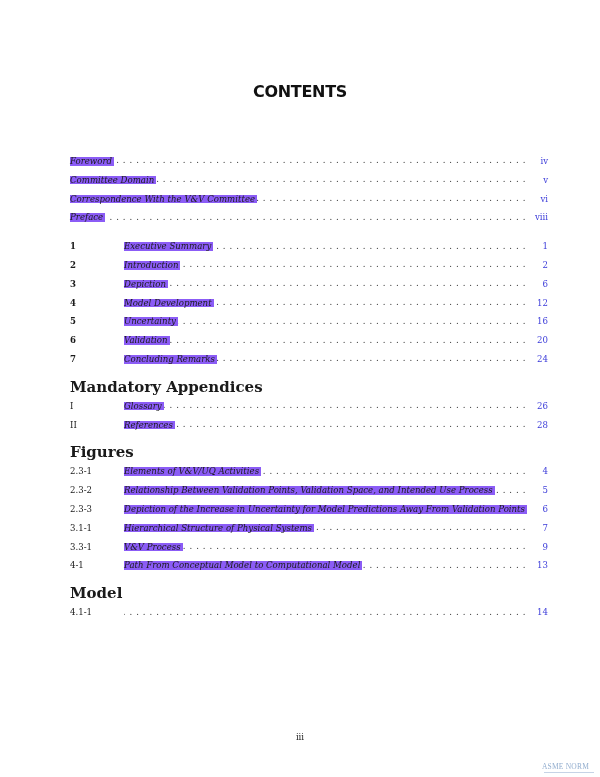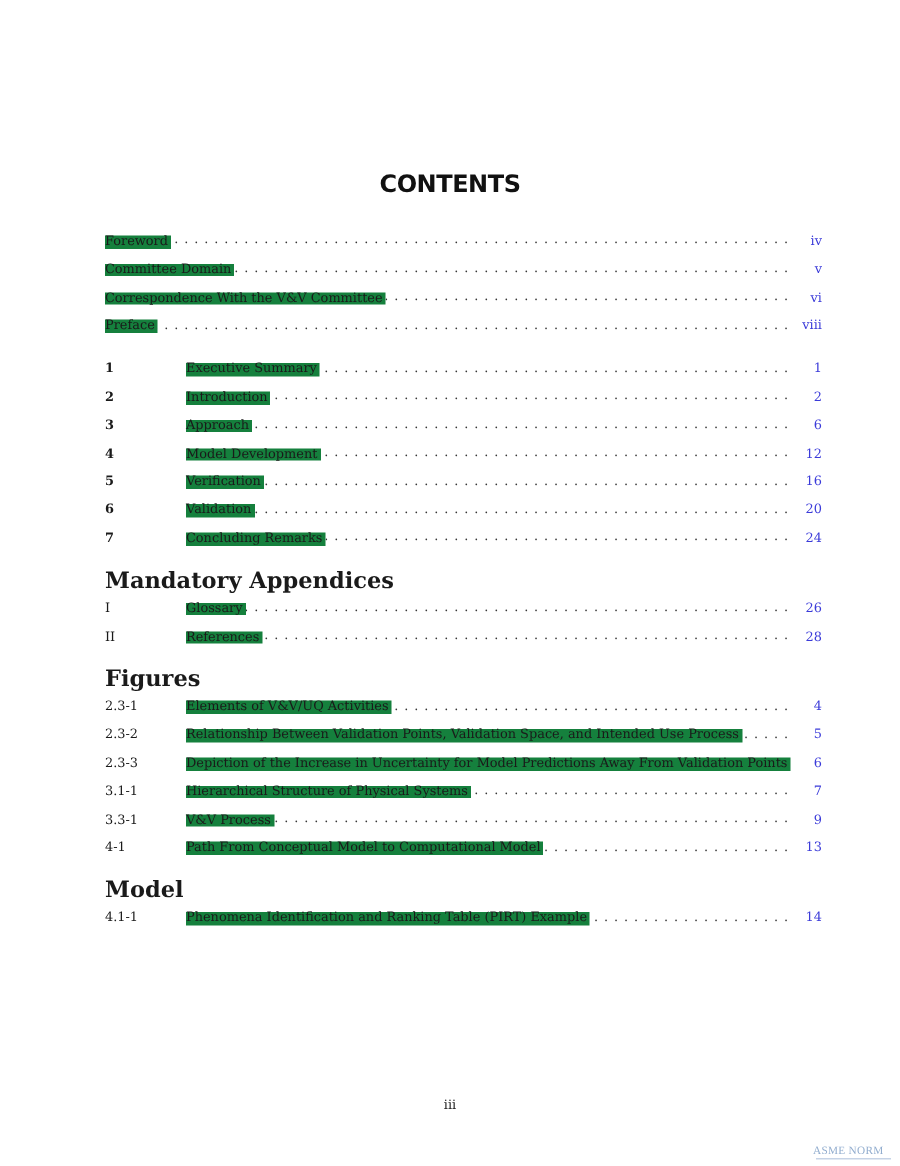--- a/index.html
+++ b/index.html
@@ -12,21 +12,21 @@
       height: 777px;
       position: relative;
       overflow: hidden;
       font-family: "DejaVu Serif", "Liberation Serif", serif;
       color: #1a1a1a;
     }
     .page-title {
       position: absolute;
       left: 0;
       width: 600px;
-      top: 113px;
+      top: 82px;
       text-align: center;
       font-family: "DejaVu Sans", "Liberation Sans", sans-serif;
       font-weight: bold;
       font-size: 16px;
       letter-spacing: -0.3px;
       color: #111;
     }
     .toc {
       position: absolute;
       left: 70px;
@@ -41,24 +41,25 @@
       display: flex;
       align-items: center;
       white-space: nowrap;
     }
     .row .num {
       width: 54px;
       flex: 0 0 54px;
     }
     .row .num.bold { font-weight: bold; }
     .row .label {
-      background: #15803d;
+      background: #8b5cf6;
       padding-right: 2px;
       position: relative;
       z-index: 1;
+      font-style: italic;
     }
     .row .leader {
       flex: 1 1 auto;
       overflow: hidden;
       height: 10px;
       position: relative;
       margin-right: 22px;
     }
     .row .leader::before {
       content: ". . . . . . . . . . . . . . . . . . . . . . . . . . . . . . . . . . . . . . . . . . . . . . . . . . . . . . . . . . . . . . . . . . . . . . . . . . . . . . . . . . . . . . . . . . . . . . . . . . . . . . . . . . . . . . . . . . . .";
@@ -151,33 +152,33 @@
     <span class="page">1</span>
   </div>
   <div class="row">
     <span class="num bold">2</span>
     <span class="label">Introduction</span>
     <span class="leader"></span>
     <span class="page">2</span>
   </div>
   <div class="row">
     <span class="num bold">3</span>
-    <span class="label">Approach</span>
+    <span class="label">Depiction</span>
     <span class="leader"></span>
     <span class="page">6</span>
   </div>
   <div class="row">
     <span class="num bold">4</span>
     <span class="label">Model Development</span>
     <span class="leader"></span>
     <span class="page">12</span>
   </div>
   <div class="row">
     <span class="num bold">5</span>
-    <span class="label">Verification</span>
+    <span class="label">Uncertainty</span>
     <span class="leader"></span>
     <span class="page">16</span>
   </div>
   <div class="row">
     <span class="num bold">6</span>
     <span class="label">Validation</span>
     <span class="leader"></span>
     <span class="page">20</span>
   </div>
   <div class="row">
@@ -241,21 +242,20 @@
     <span class="label">Path From Conceptual Model to Computational Model</span>
     <span class="leader"></span>
     <span class="page">13</span>
   </div>
 
   <div class="gap-lg"></div>
 
   <div class="section-head">Model</div>
   <div class="row">
     <span class="num">4.1-1</span>
-    <span class="label">Phenomena Identification and Ranking Table (PIRT) Example</span>
     <span class="leader"></span>
     <span class="page">14</span>
   </div>
 </div>
 
 <div class="folio">iii</div>
 
 <div class="watermark">ASME NORM</div>
 <div class="watermark-line"></div>
 

